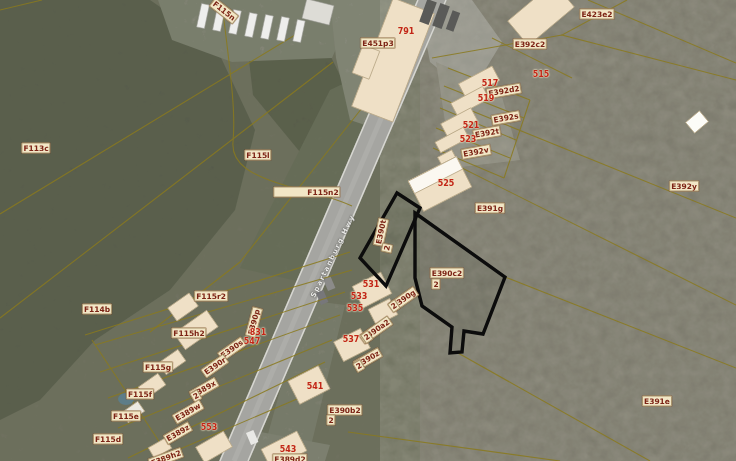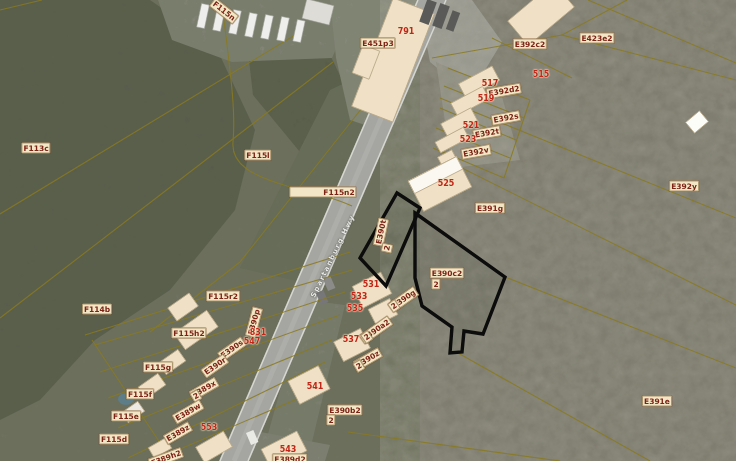--- a/index.html
+++ b/index.html
@@ -157,21 +157,21 @@
       <polygon points="397,193 420,208 386,286 360,258"></polygon>
       <polygon points="415,213 505,277 483,334 464,331 462,352 450,353 452,327 422,306 415,278"></polygon>
     </g>
   </svg>
 
   <div class="roadname" style="left:333px;top:256px;">Spartanburg Hwy</div>
 
   <div id="labels">
       <span class="plabel" style="left: 224px; top: 11px; transform: translate(-50%, -50%) rotate(38deg);">F115n</span>
       <span class="plabel" style="left: 378px; top: 43px; transform: translate(-50%, -50%) rotate(0deg);">E451p3</span>
-      <span class="plabel" style="left: 597px; top: 14px; transform: translate(-50%, -50%) rotate(0deg); margin-top: 24px;">E423e2</span>
+      <span class="plabel" style="left: 597px; top: 14px; transform: translate(-50%, -50%) rotate(0deg);">E423e2</span>
       <span class="plabel" style="left: 530px; top: 44px; transform: translate(-50%, -50%) rotate(0deg);">E392c2</span>
       <span class="plabel" style="left: 504px; top: 91px; transform: translate(-50%, -50%) rotate(-10deg);">E392d2</span>
       <span class="plabel" style="left: 506px; top: 118px; transform: translate(-50%, -50%) rotate(-10deg);">E392s</span>
       <span class="plabel" style="left: 487px; top: 133px; transform: translate(-50%, -50%) rotate(-10deg);">E392t</span>
       <span class="plabel" style="left: 476px; top: 152px; transform: translate(-50%, -50%) rotate(-10deg);">E392v</span>
       <span class="plabel" style="left: 684px; top: 186px; transform: translate(-50%, -50%) rotate(0deg); text-align: right;">E392y</span>
       <span class="plabel" style="left: 490px; top: 208px; transform: translate(-50%, -50%) rotate(0deg);">E391g</span>
       <span class="plabel" style="left: 657px; top: 401px; transform: translate(-50%, -50%) rotate(0deg);">E391e</span>
       <span class="plabel" style="left: 447px; top: 273px; transform: translate(-50%, -50%) rotate(0deg);">E390c2</span>
       <span class="plabel" style="left: 436px; top: 284px; transform: translate(-50%, -50%) rotate(0deg);">2</span>
@@ -189,28 +189,28 @@
       <span class="plabel" style="left: 254px; top: 322px; transform: translate(-50%, -50%) rotate(-75deg);">E390p</span>
       <span class="plabel" style="left: 232px; top: 349px; transform: translate(-50%, -50%) rotate(-35deg);">E390s</span>
       <span class="plabel" style="left: 215px; top: 366px; transform: translate(-50%, -50%) rotate(-35deg);">E390r</span>
       <span class="plabel" style="left: 204px; top: 389px; transform: translate(-50%, -50%) rotate(-30deg);">E389x</span>
       <span class="plabel" style="left: 196px; top: 396px; transform: translate(-50%, -50%) rotate(-30deg);">2</span>
       <span class="plabel" style="left: 188px; top: 412px; transform: translate(-50%, -50%) rotate(-30deg);">E389w</span>
       <span class="plabel" style="left: 178px; top: 433px; transform: translate(-50%, -50%) rotate(-30deg);">E389z</span>
       <span class="plabel" style="left: 166px; top: 458px; transform: translate(-50%, -50%) rotate(-20deg);">E389h2</span>
       <span class="plabel" style="left: 36px; top: 148px; transform: translate(-50%, -50%) rotate(0deg);">F113c</span>
       <span class="plabel" style="left: 258px; top: 155px; transform: translate(-50%, -50%) rotate(0deg);">F115l</span>
-      <span class="plabel" style="left: 323px; top: 192px; transform: translate(-50%, -50%) rotate(0deg); padding-left: 33px;">F115n2</span>
+      <span class="plabel" style="left: 307px; top: 192px; transform: translate(-50%, -50%) rotate(0deg); padding-left: 33px;">F115n2</span>
       <span class="plabel" style="left: 97px; top: 261px; transform: translate(-50%, -50%) rotate(0deg); margin-top: 48px;">F114b</span>
-      <span class="plabel" style="left: 223px; top: 296px; transform: translate(-50%, -50%) rotate(0deg);">F115r2</span>
+      <span class="plabel" style="left: 211px; top: 296px; transform: translate(-50%, -50%) rotate(0deg);">F115r2</span>
       <span class="plabel" style="left: 189px; top: 333px; transform: translate(-50%, -50%) rotate(0deg);">F115h2</span>
       <span class="plabel" style="left: 158px; top: 367px; transform: translate(-50%, -50%) rotate(0deg);">F115g</span>
       <span class="plabel" style="left: 140px; top: 394px; transform: translate(-50%, -50%) rotate(0deg);">F115f</span>
       <span class="plabel" style="left: 126px; top: 416px; transform: translate(-50%, -50%) rotate(0deg);">F115e</span>
-      <span class="plabel" style="left: 114px; top: 439px; transform: translate(-50%, -50%) rotate(0deg);">F115d</span>
+      <span class="plabel" style="left: 108px; top: 439px; transform: translate(-50%, -50%) rotate(0deg);">F115d</span>
       <span class="hnum" style="left: 406px; top: 31px;">791</span>
       <span class="hnum" style="left: 541px; top: 28px; margin-top: 46px;">515</span>
       <span class="hnum" style="left: 490px; top: 83px;">517</span>
       <span class="hnum" style="left: 486px; top: 98px;">519</span>
       <span class="hnum" style="left: 471px; top: 125px;">521</span>
       <span class="hnum" style="left: 468px; top: 139px;">523</span>
       <span class="hnum" style="left: 446px; top: 183px;">525</span>
       <span class="hnum" style="left: 371px; top: 284px;">531</span>
       <span class="hnum" style="left: 359px; top: 296px;">533</span>
       <span class="hnum" style="left: 355px; top: 308px;">535</span>

